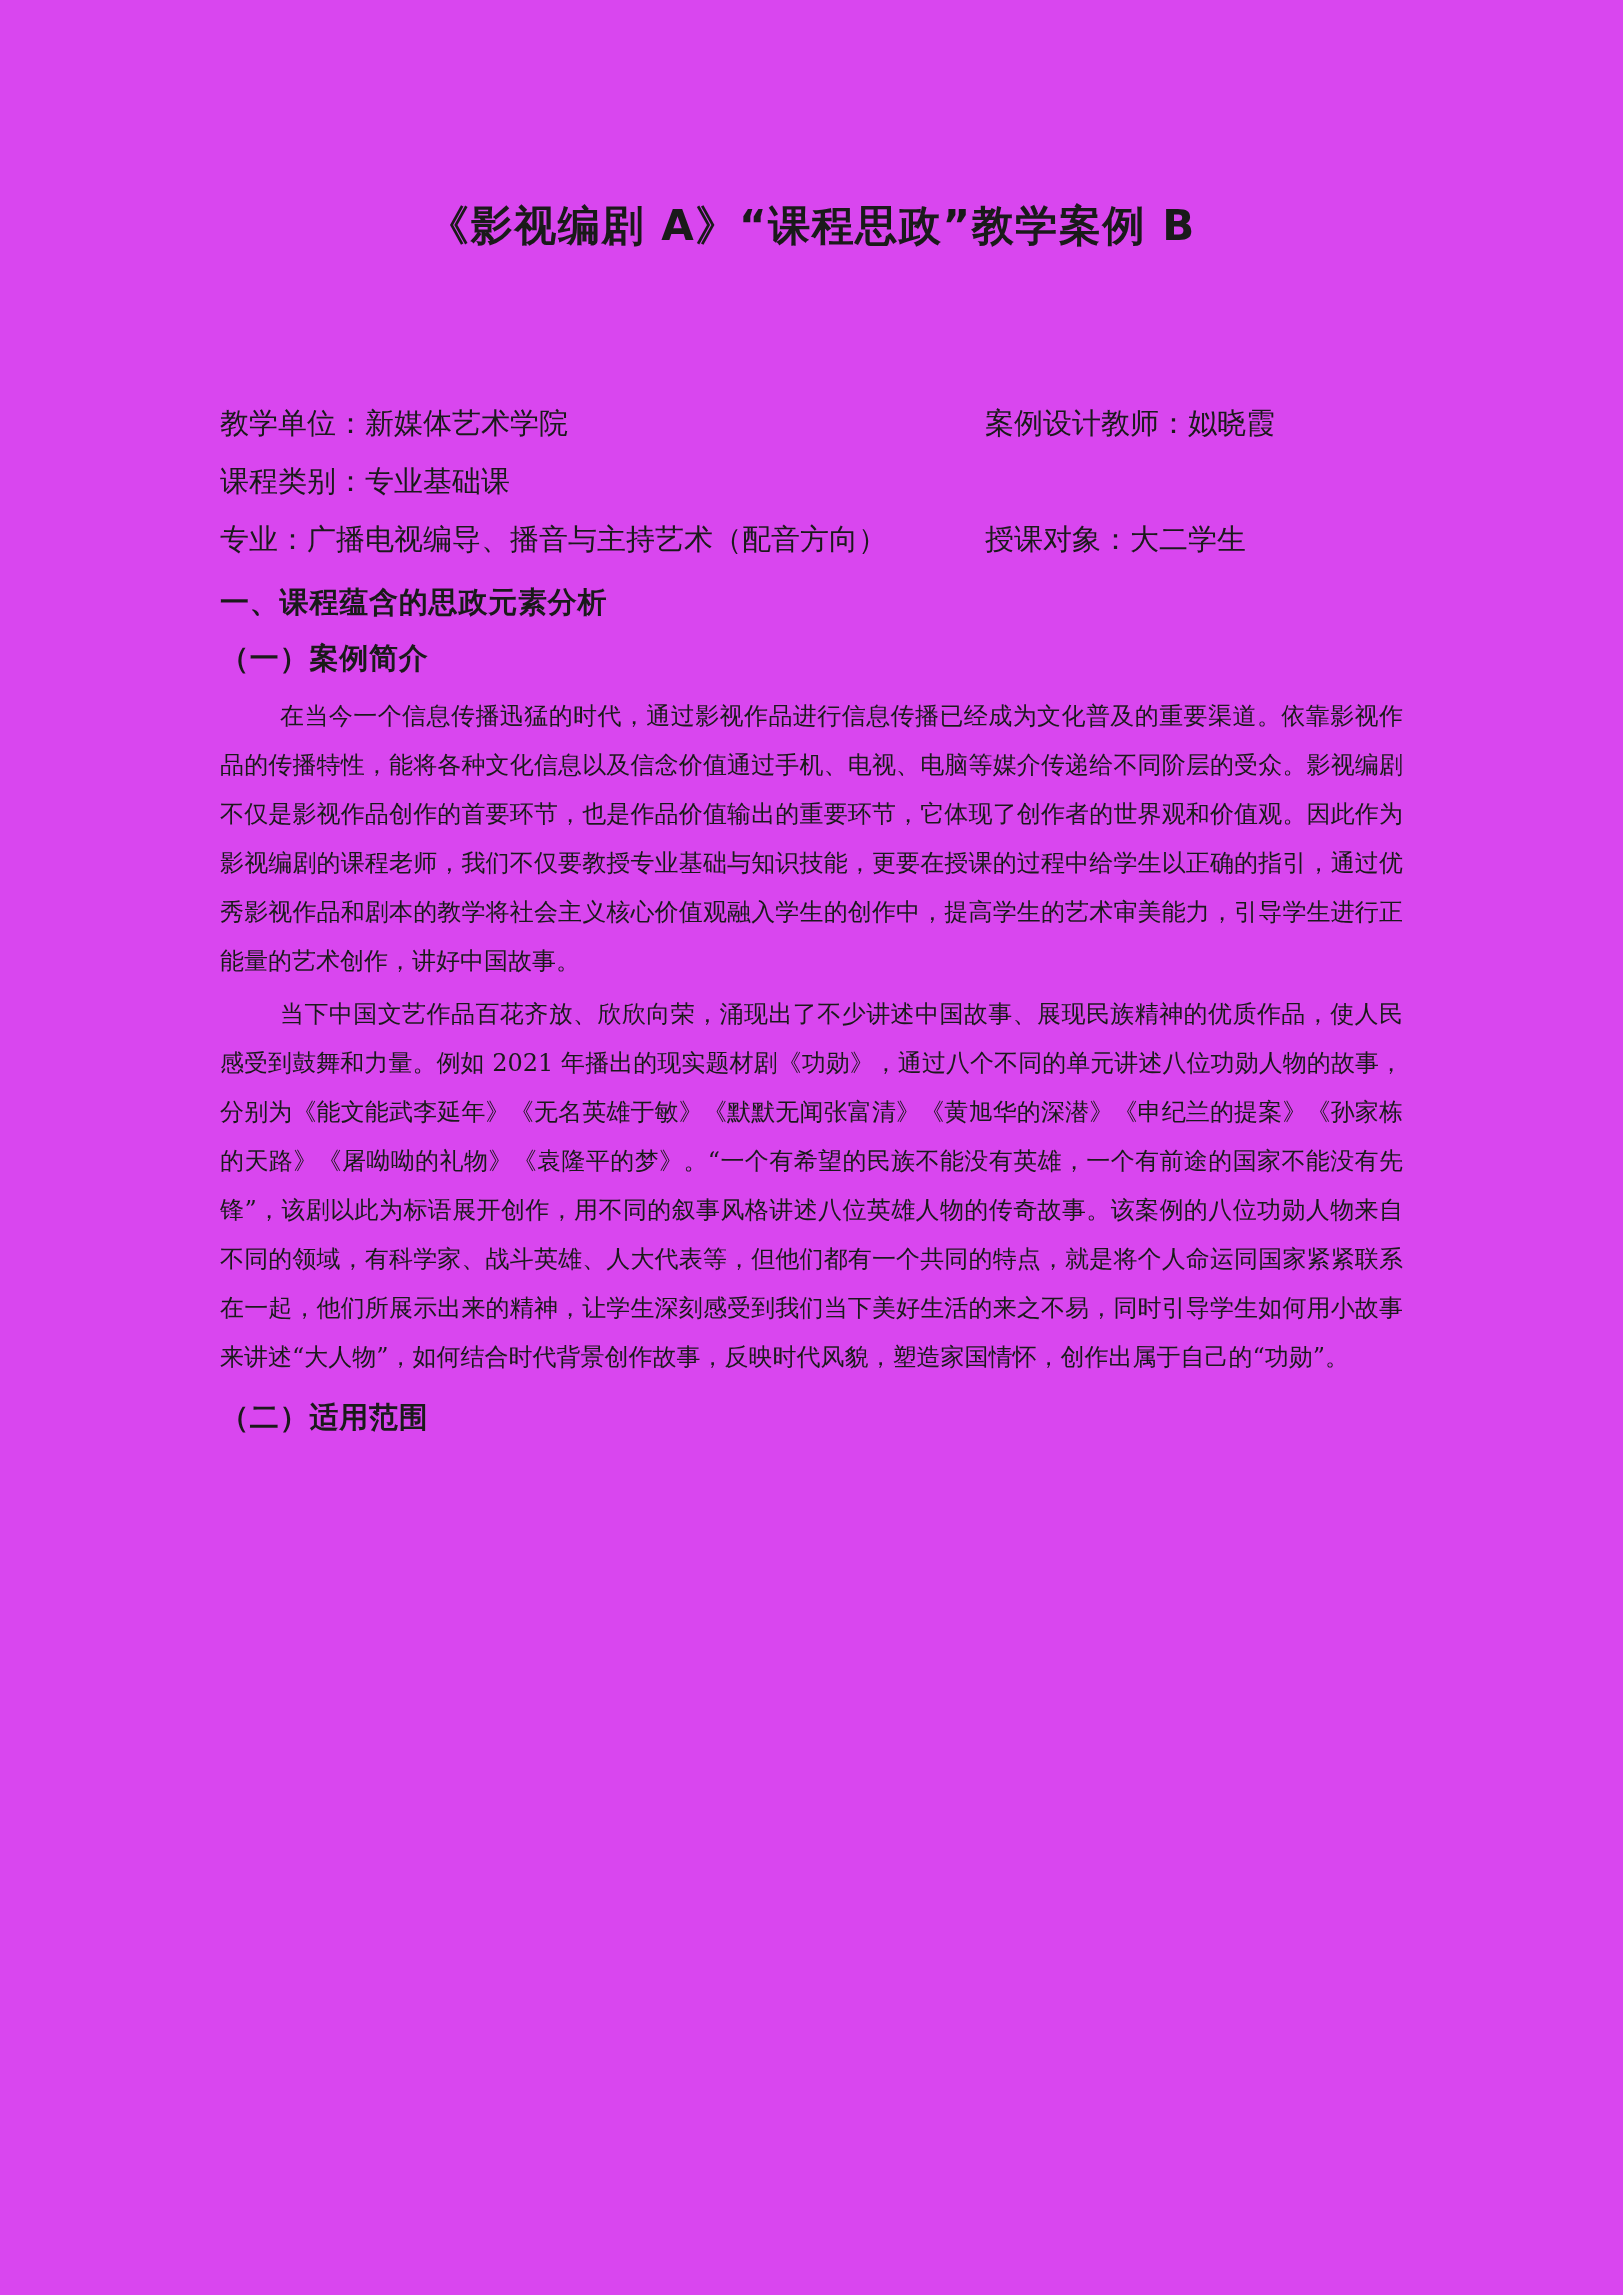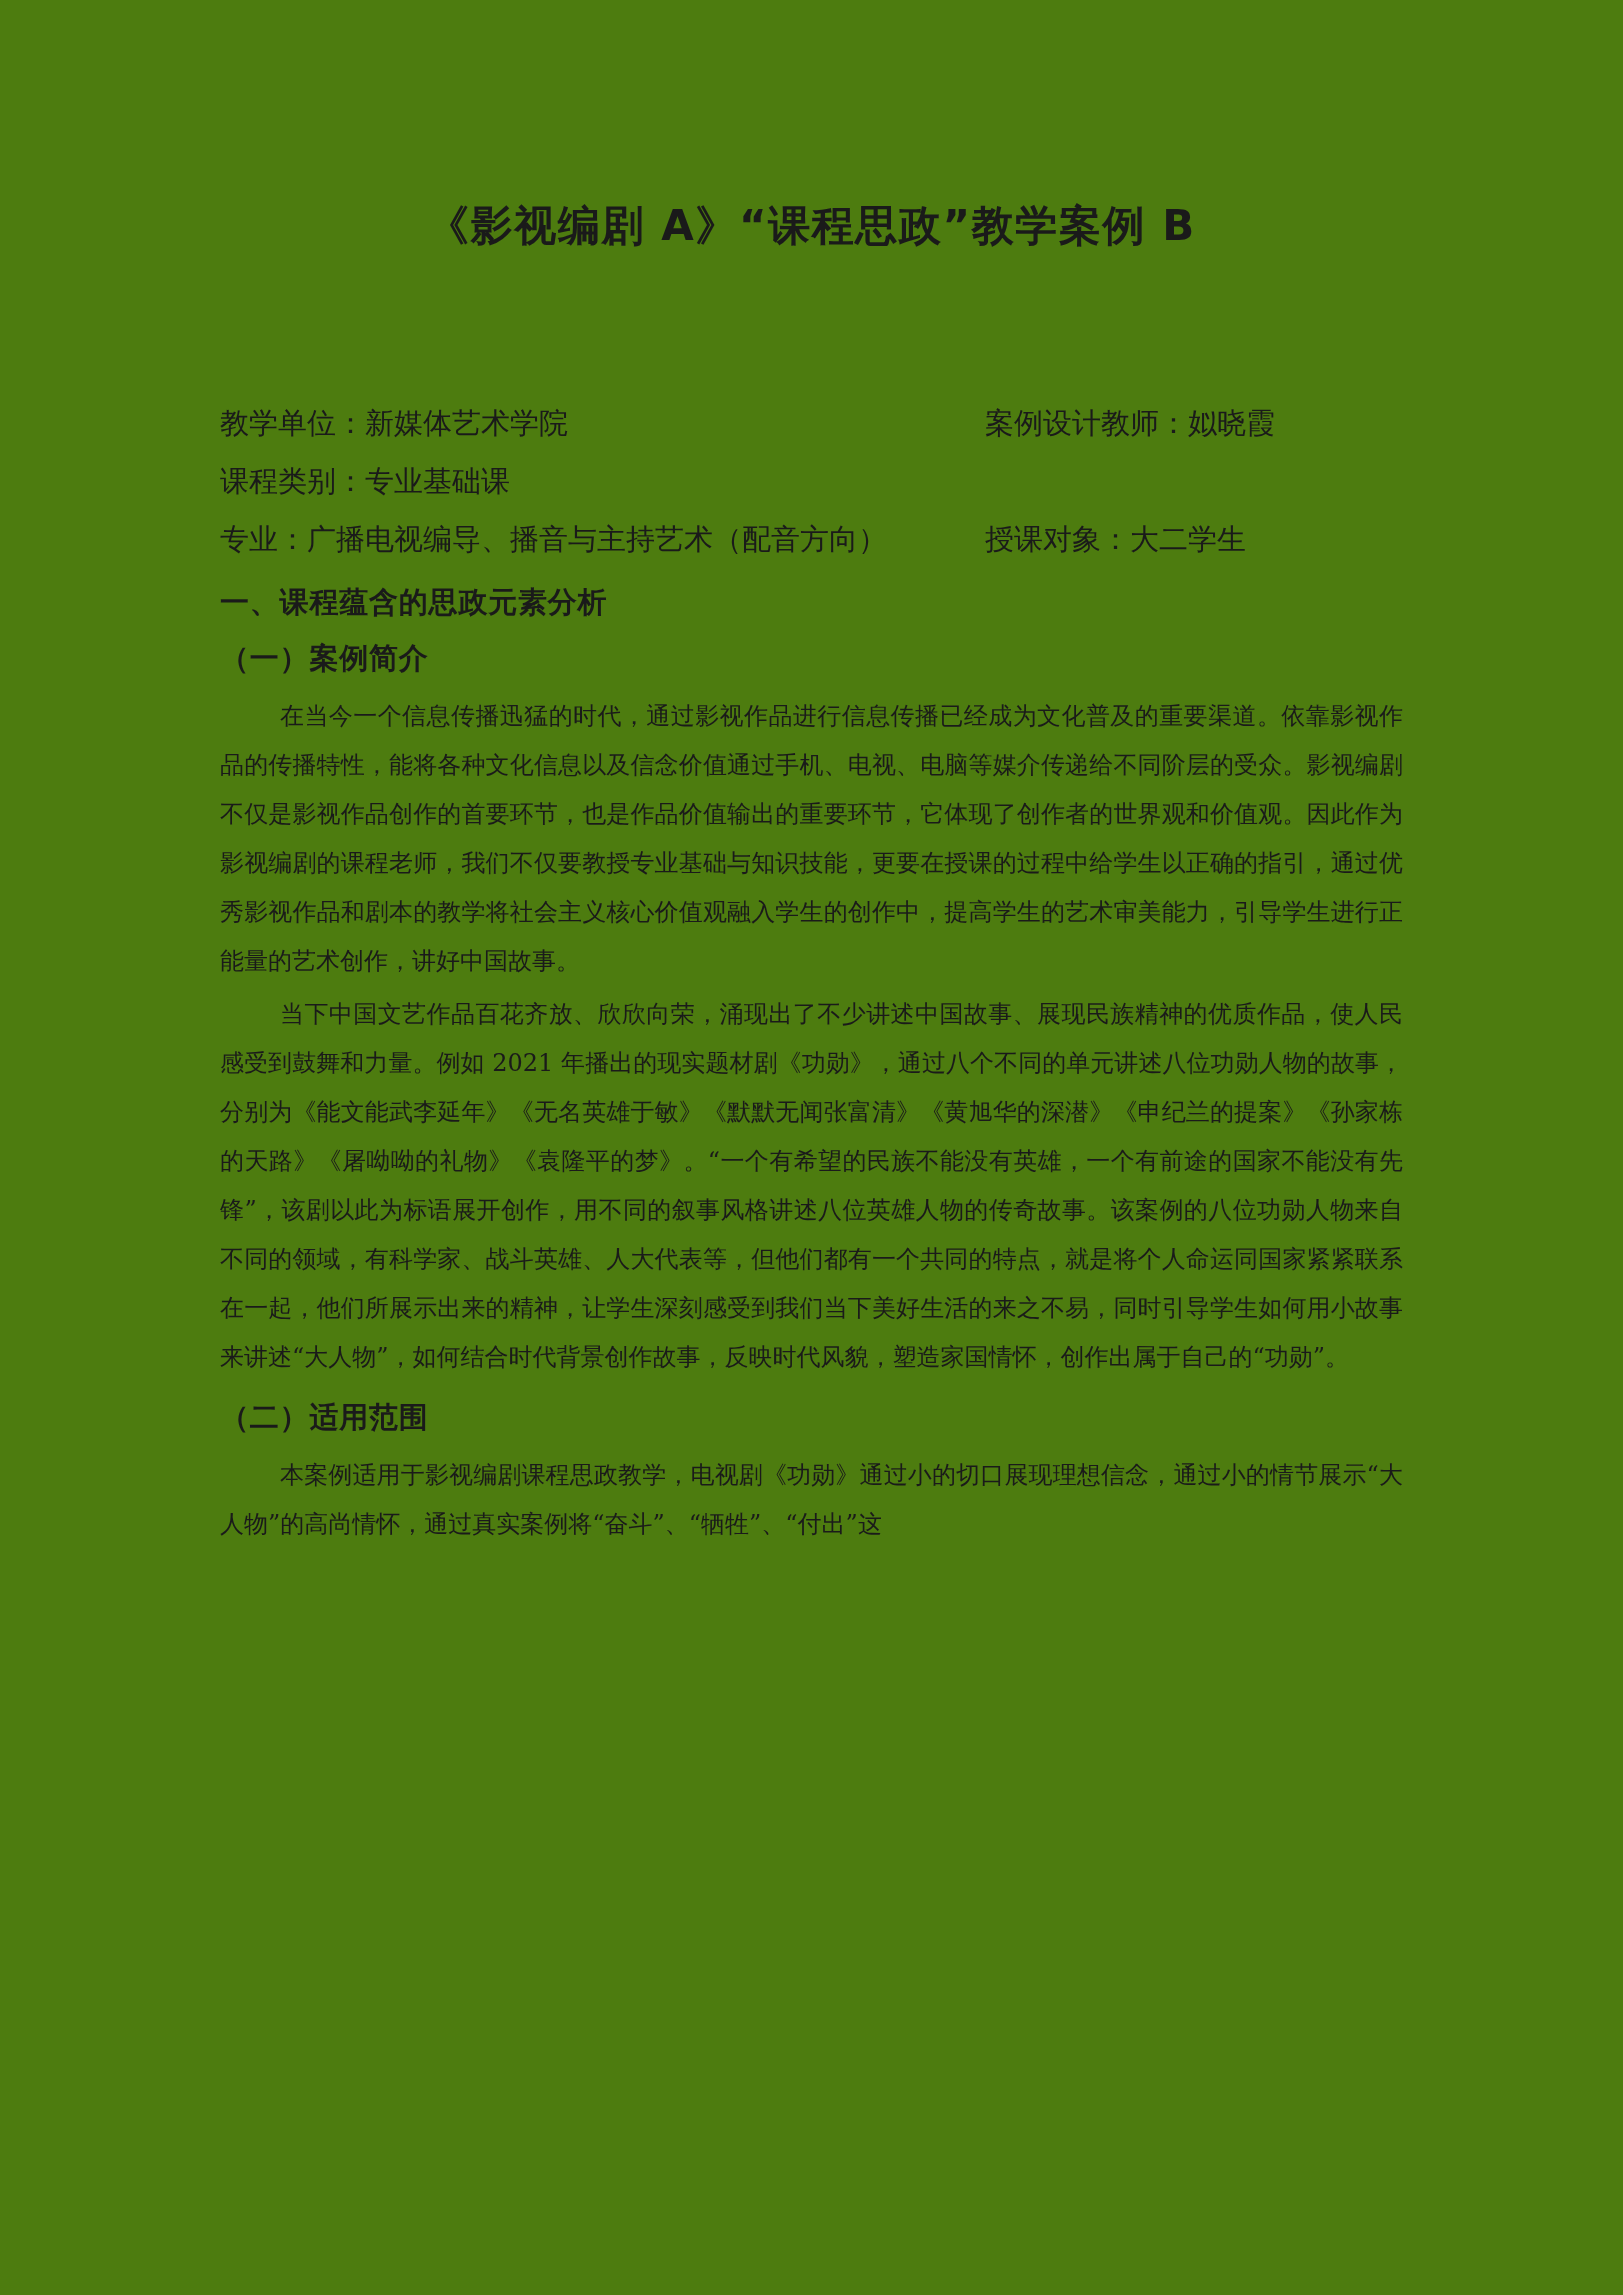--- a/index.html
+++ b/index.html
@@ -13,21 +13,21 @@
     font-family: "DejaVu Serif", "Liberation Serif", serif;
     color: #1a1a1a;
     position: relative;
     overflow: hidden;
   }
   .page {
     position: absolute;
     top: 0; left: 0;
     width: 1624px;
     height: 2295px;
-    background: #4d7c0f;
+    background: #d946ef;
   }
   .content {
     position: absolute;
     left: 220px;
     top: 0;
     width: 1183px;
   }
   .doc-title {
     text-align: center;
     font-weight: bold;
@@ -113,18 +113,17 @@
     <div class="section-heading">一、课程蕴含的思政元素分析</div>
 
     <div class="sub-heading">（一）案例简介</div>
 
     <p class="body-para">在当今一个信息传播迅猛的时代，通过影视作品进行信息传播已经成为文化普及的重要渠道。依靠影视作品的传播特性，能将各种文化信息以及信念价值通过手机、电视、电脑等媒介传递给不同阶层的受众。影视编剧不仅是影视作品创作的首要环节，也是作品价值输出的重要环节，它体现了创作者的世界观和价值观。因此作为影视编剧的课程老师，我们不仅要教授专业基础与知识技能，更要在授课的过程中给学生以正确的指引，通过优秀影视作品和剧本的教学将社会主义核心价值观融入学生的创作中，提高学生的艺术审美能力，引导学生进行正能量的艺术创作，讲好中国故事。</p>
 
     <p class="body-para">当下中国文艺作品百花齐放、欣欣向荣，涌现出了不少讲述中国故事、展现民族精神的优质作品，使人民感受到鼓舞和力量。例如 2021 年播出的现实题材剧《功勋》，通过八个不同的单元讲述八位功勋人物的故事，分别为《能文能武李延年》《无名英雄于敏》《默默无闻张富清》《黄旭华的深潜》《申纪兰的提案》《孙家栋的天路》《屠呦呦的礼物》《袁隆平的梦》。“一个有希望的民族不能没有英雄，一个有前途的国家不能没有先锋”，该剧以此为标语展开创作，用不同的叙事风格讲述八位英雄人物的传奇故事。该案例的八位功勋人物来自不同的领域，有科学家、战斗英雄、人大代表等，但他们都有一个共同的特点，就是将个人命运同国家紧紧联系在一起，他们所展示出来的精神，让学生深刻感受到我们当下美好生活的来之不易，同时引导学生如何用小故事来讲述“大人物”，如何结合时代背景创作故事，反映时代风貌，塑造家国情怀，创作出属于自己的“功勋”。</p>
 
     <div class="sub-heading">（二）适用范围</div>
 
-    <p class="body-para">本案例适用于影视编剧课程思政教学，电视剧《功勋》通过小的切口展现理想信念，通过小的情节展示“大人物”的高尚情怀，通过真实案例将“奋斗”、“牺牲”、“付出”这</p>
 
   </div>
 
 </div>
 
 
 </body></html>

